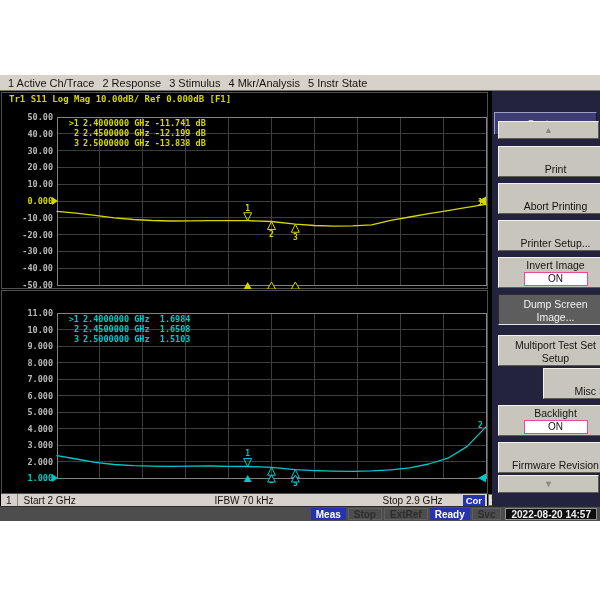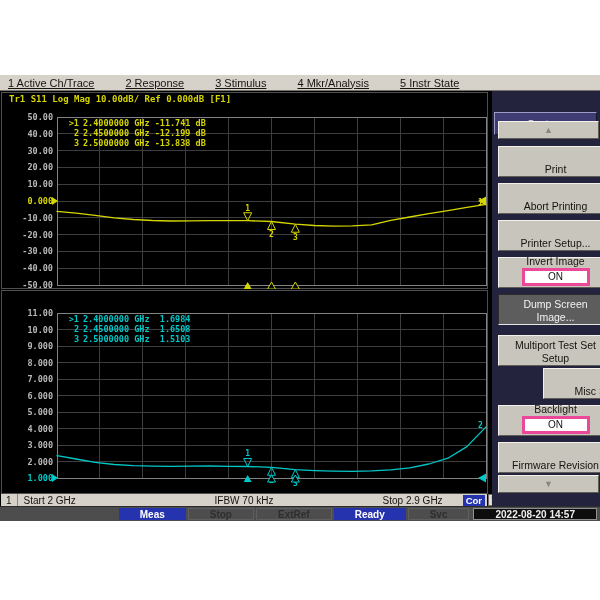--- a/index.html
+++ b/index.html
@@ -1,21 +1,21 @@
 <!DOCTYPE html>
 <html><head>
 <meta charset="utf-8">
 <style>
   html,body{margin:0;padding:0;background:#fff;}
   #stage{position:relative;width:600px;height:600px;background:#fff;overflow:hidden;
          font-family:"Liberation Sans",sans-serif;}
   
   #menu-bar{position:absolute;left:0;top:74px;width:600px;height:17px;background:#d6d2ca;
     border-top:1px solid #ffffff;border-bottom:1px solid #76736c;box-sizing:border-box;
-    display:flex;align-items:center;gap:31px;padding-left:8px;font-size:11px;color:#17140f;text-decoration:underline;}
+    display:flex;align-items:center;gap:8px;padding-left:8px;font-size:11px;color:#17140f;}
   .menu-item{white-space:nowrap;cursor:default;}
   
   #screen{position:absolute;left:0;top:91px;width:600px;height:415px;background:#000;}
   svg{position:absolute;display:block;}
   #chart1{left:1px;top:1px;}
   #chart2{left:1px;top:199px;}
   .trace-header{position:absolute;font:bold 9px "DejaVu Sans Mono",monospace;white-space:pre;line-height:11px;}
   #th1{left:9px;top:3px;color:#d6d600;}
   #th2{left:2px;top:204px;color:#00c8c8;}
   .active-arrow{color:#d2d2d2;font-size:8px;}
@@ -38,29 +38,29 @@
     border:1px solid;border-color:#9c9cc4 #15152c #15152c #9c9cc4;color:#f2f2f2;
     font-size:11px;display:flex;align-items:center;justify-content:center;}
   .sk-scroll{left:6px;width:101px;height:18px;background:#c8c5bd;
     border:1px solid;border-color:#f4f1ea #5f5c55 #5f5c55 #f4f1ea;
     color:#8a877e;font-size:9px;display:flex;align-items:center;justify-content:center;}
   .sk{left:6px;width:115px;height:31px;background:#c8c5bd;
     border:1px solid;border-color:#f4f1ea #5f5c55 #5f5c55 #f4f1ea;color:#17140f;
     font-size:10.5px;line-height:1.18;text-align:center;
     display:flex;flex-direction:column;align-items:center;justify-content:flex-end;padding:1px 6px;}
   .sk.pressed{background:#5d5d5d;border-color:#2b2b2b #e6e6e6 #e6e6e6 #2b2b2b;color:#f2f2f2;}
-  .on-box{display:block;background:#fff;border:3px solid #ec4899;width:62px;margin-top:1px;
+  .on-box{display:block;background:#fff;border:1px solid #ec4899;width:62px;margin-top:1px;
     font-size:10px;color:#111;line-height:12px;}
   .sub-arrow{position:absolute;right:2px;top:50%;transform:translateY(-50%);
     font-size:7px;color:#504d46;}
   
   #status-bar{position:absolute;left:0;top:506px;width:600px;height:15px;background:#4d4d4d;
     border-top:1px solid #2c2c2c;box-sizing:border-box;display:flex;justify-content:flex-end;
     align-items:center;font-size:10px;font-weight:bold;padding-right:3px;}
-  .st-item{height:12px;display:flex;align-items:center;padding:0 21px;margin-left:2px;}
+  .st-item{height:12px;display:flex;align-items:center;padding:0 5px;margin-left:2px;}
   .st-dim{color:#2e2e2e;border:1px solid #5f5f5f;box-sizing:border-box;}
   .st-active{background:#2633ae;color:#ffffff;}
   .st-clock{background:#0d0d0d;color:#efefef;border:1px solid #8f8f8f;box-sizing:border-box;margin-left:4px;}
 </style>
 </head>
 <body>
 
 <div id="stage">
 
   <div id="menu-bar">

